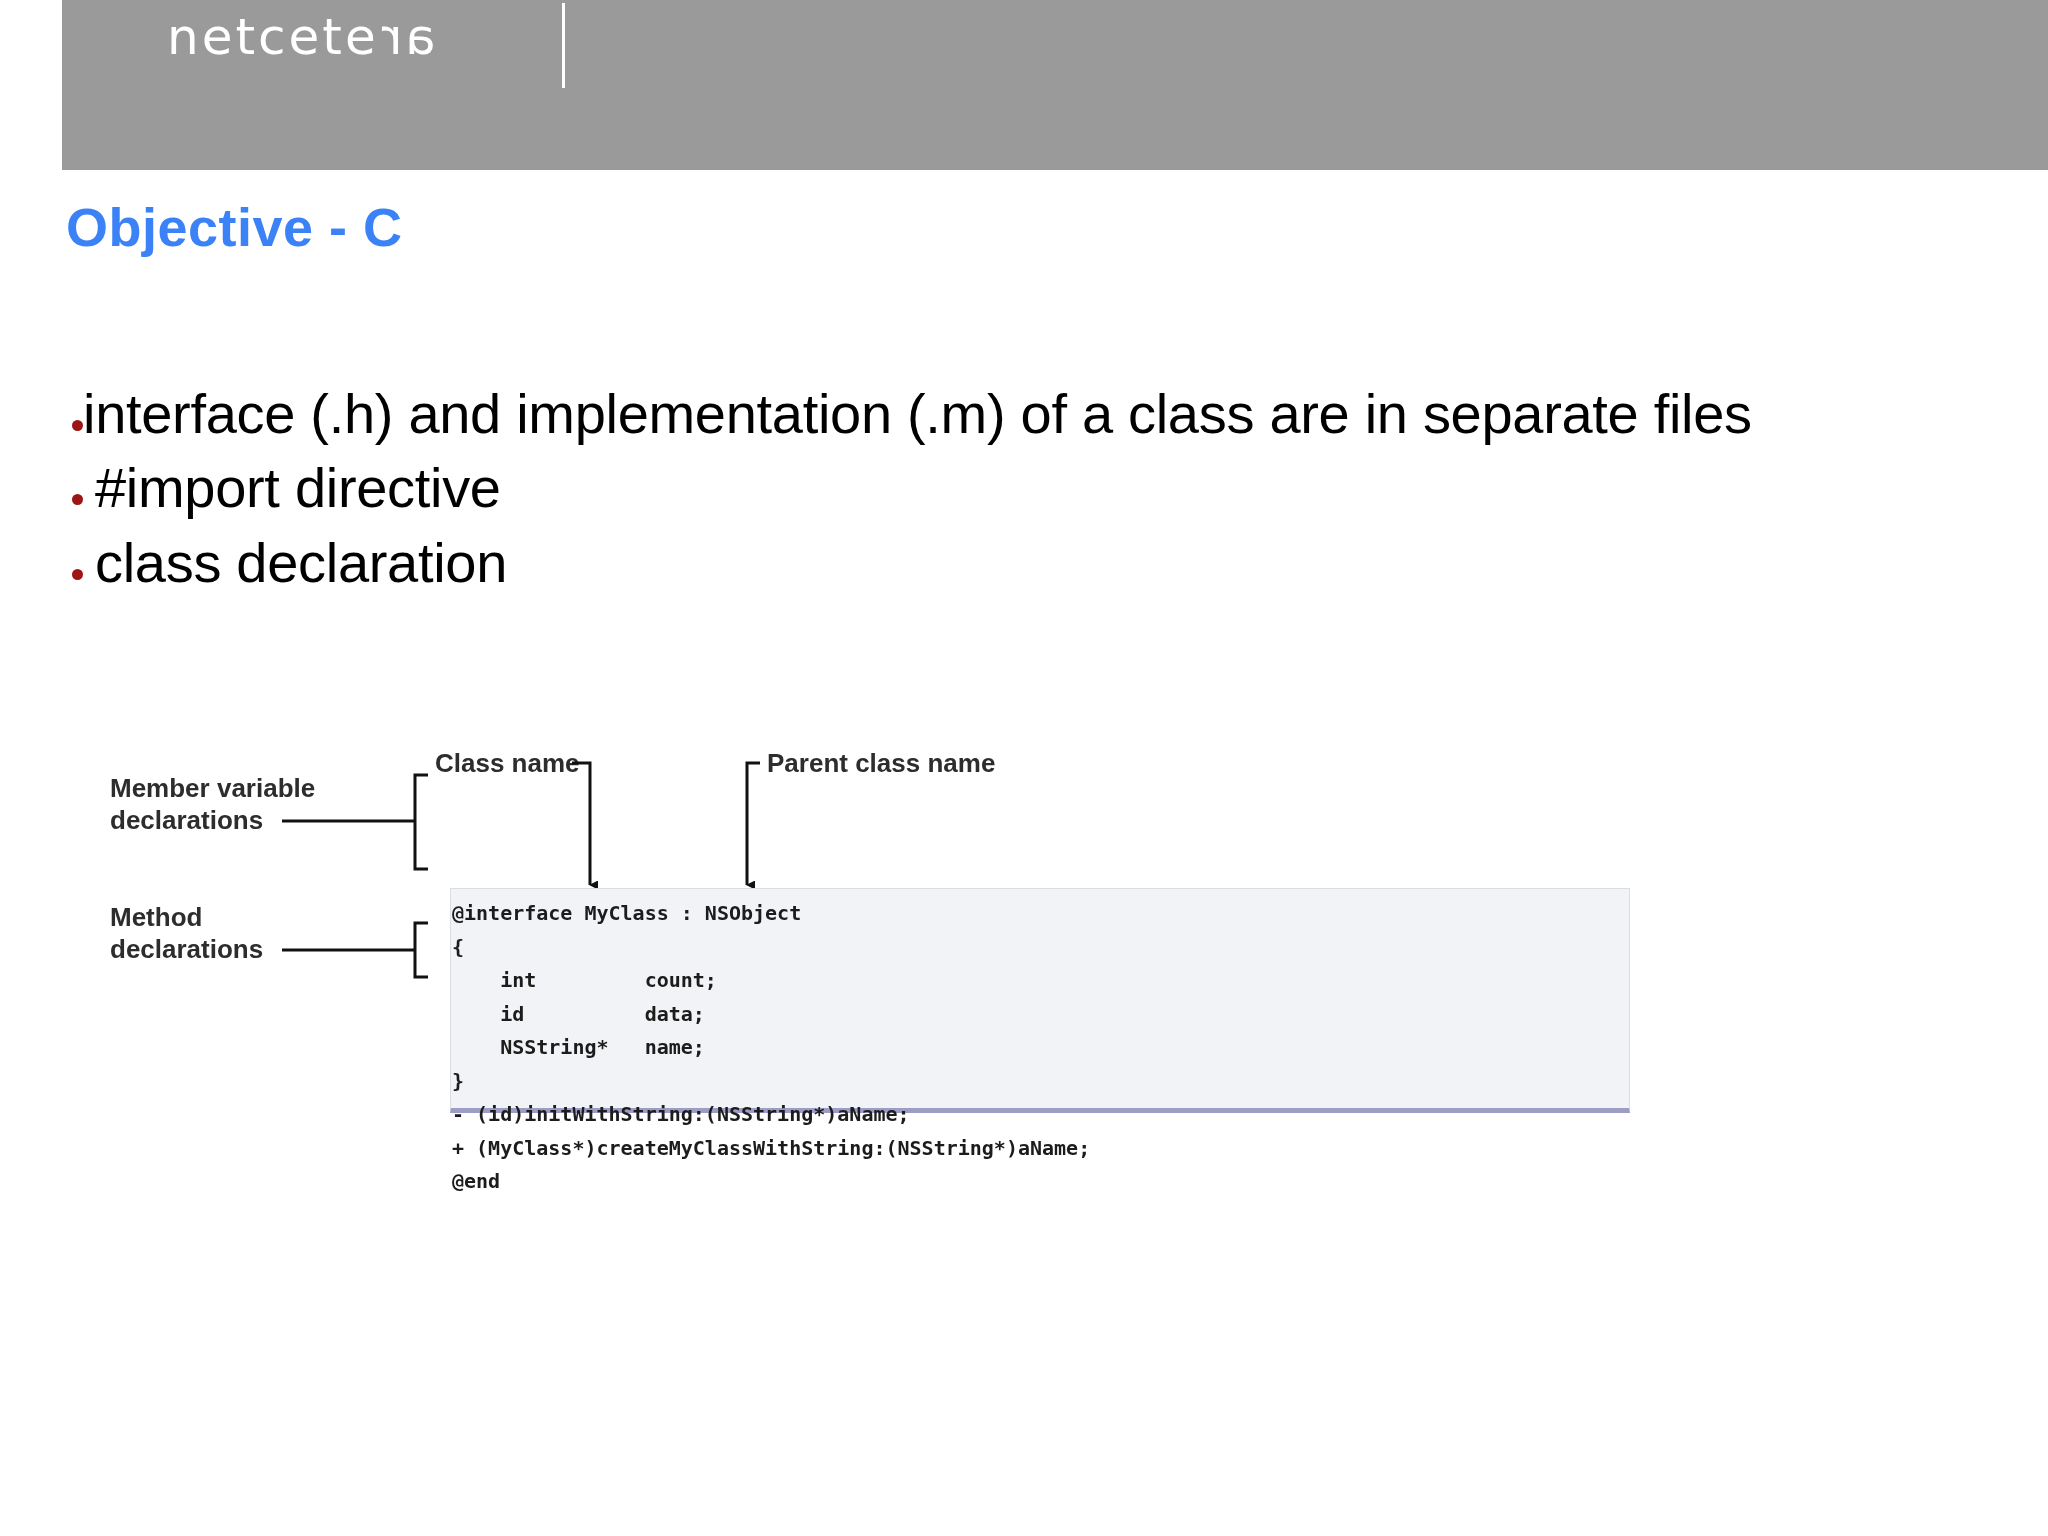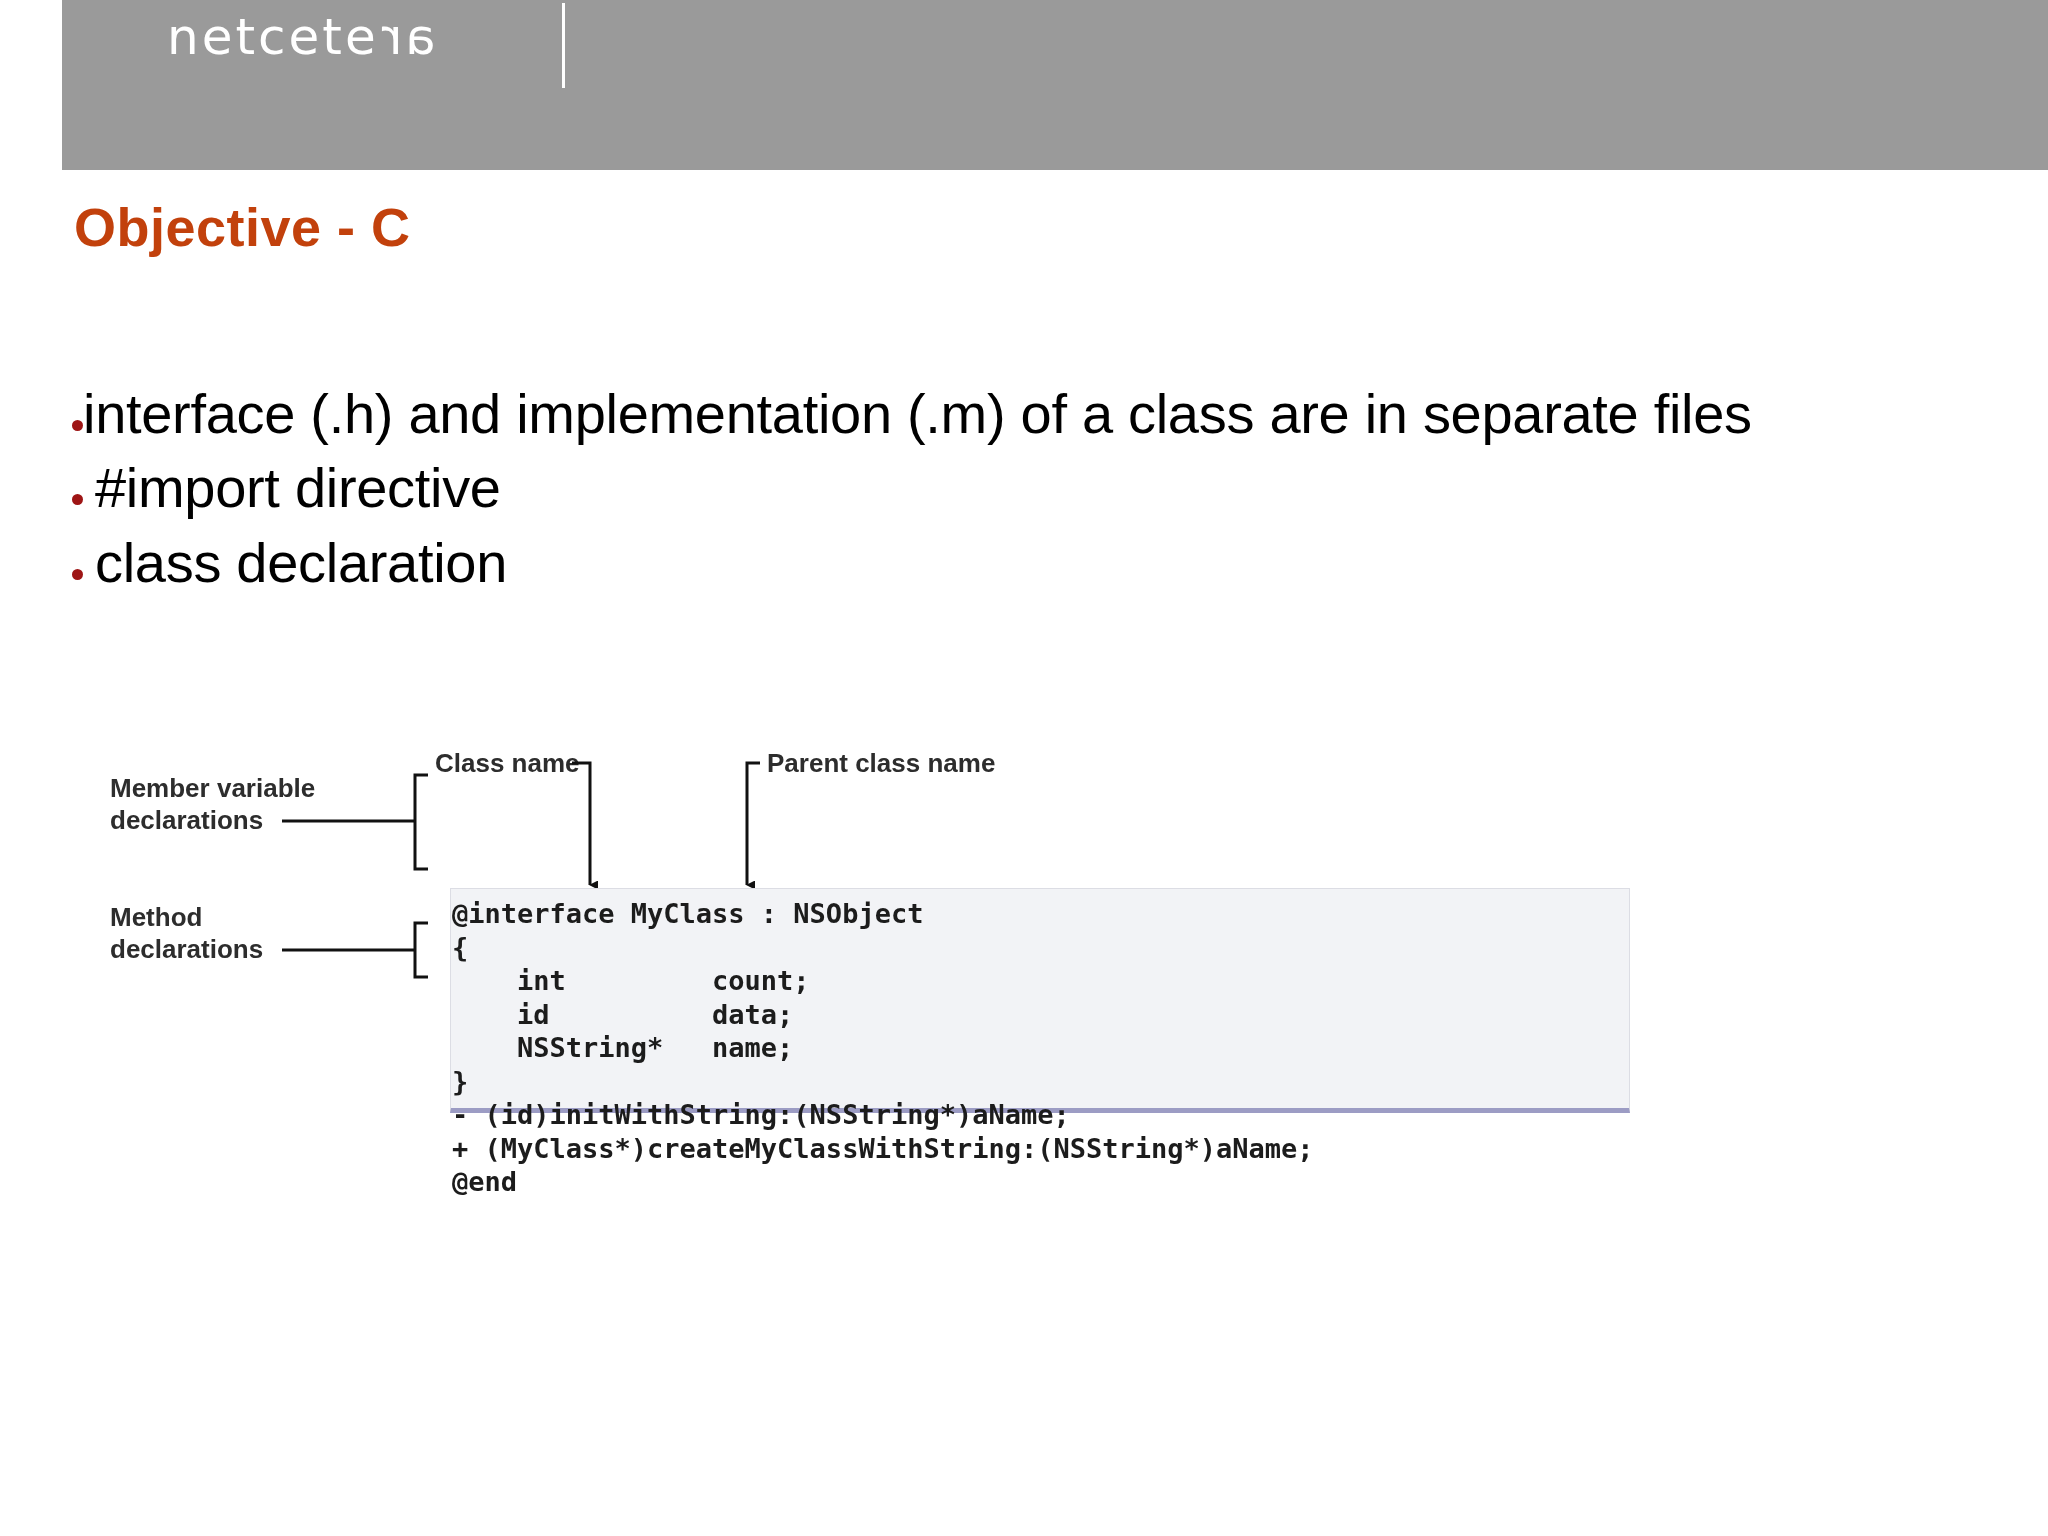--- a/index.html
+++ b/index.html
@@ -53,24 +53,23 @@
     background: #ffffff;
   }
 
   
   #page-title {
     position: absolute;
     left: 66px;
     top: 196px;
     font-size: 54px;
     font-weight: bold;
-    color: #c2410c;
+    color: #3b82f6;
     letter-spacing: 0.5px;
     white-space: nowrap;
-    margin-left: 8px;
   }
 
   
   #bullet-list {
     position: absolute;
     left: 72px;
     top: 380px;
     width: 1760px;
   }
   .bullet-row {
@@ -123,21 +122,21 @@
     border: 1px solid #dcdde4;
     border-bottom: 5px solid #9c9cc4;
     box-sizing: border-box;
   }
   #code-text {
     position: absolute;
     left: 342px;
     top: 152px;
     width: 1190px;
     font-family: "DejaVu Sans Mono", monospace;
-    font-size: 27px;
+    font-size: 20px;
     line-height: 33.5px;
     color: #1c1c1c;
     white-space: pre;
     letter-spacing: 0px;
   }
 </style>
 </head>
 <body>
 
 <div id="header-band">

